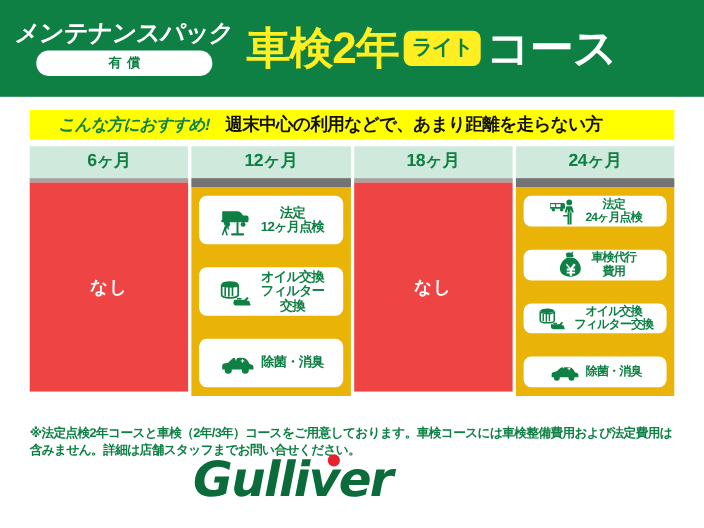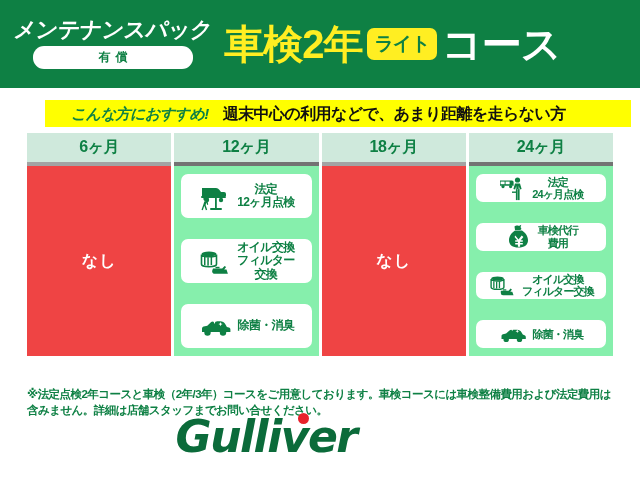--- a/index.html
+++ b/index.html
@@ -97,21 +97,21 @@
     font-weight: 700;
     line-height: 1;
     letter-spacing: -1px;
     white-space: nowrap;
     text-align: right;
   }
 
   
   .recommend-bar {
     position: absolute;
-    left: 45px;
+    left: 27px;
     top: 100px;
     width: 586px;
     height: 27px;
     background: #ffff00;
     display: flex;
     align-items: center;
     box-sizing: border-box;
     padding-left: 26px;
   }
   .recommend-label {
@@ -151,38 +151,38 @@
     background: #cfe9dc;
     color: #0e8044;
     font-size: 16px;
     font-weight: 700;
     line-height: 1;
     text-align: center;
     padding: 6px 0 7px;
     letter-spacing: -0.5px;
   }
   .col-head.highlight {
-    border-bottom: 4px solid #737373;
+    border-bottom: 8px solid #737373;
   }
   .col-head.plain {
     border-bottom: 4px solid #a3a3a3;
   }
   .col-body {
     height: 190px;
     box-sizing: border-box;
     display: flex;
     flex-direction: column;
     align-items: center;
     justify-content: center;
   }
   .col-body.muted {
     background: #ef4444;
   }
   .col-body.strong {
-    background: #86efac;
+    background: #eab308;
     padding: 8px 7px;
     justify-content: flex-start;
     gap: 21px;
   }
   .none-text {
     color: #ffffff;
     font-size: 16px;
     font-weight: 700;
     letter-spacing: 1px;
   }

